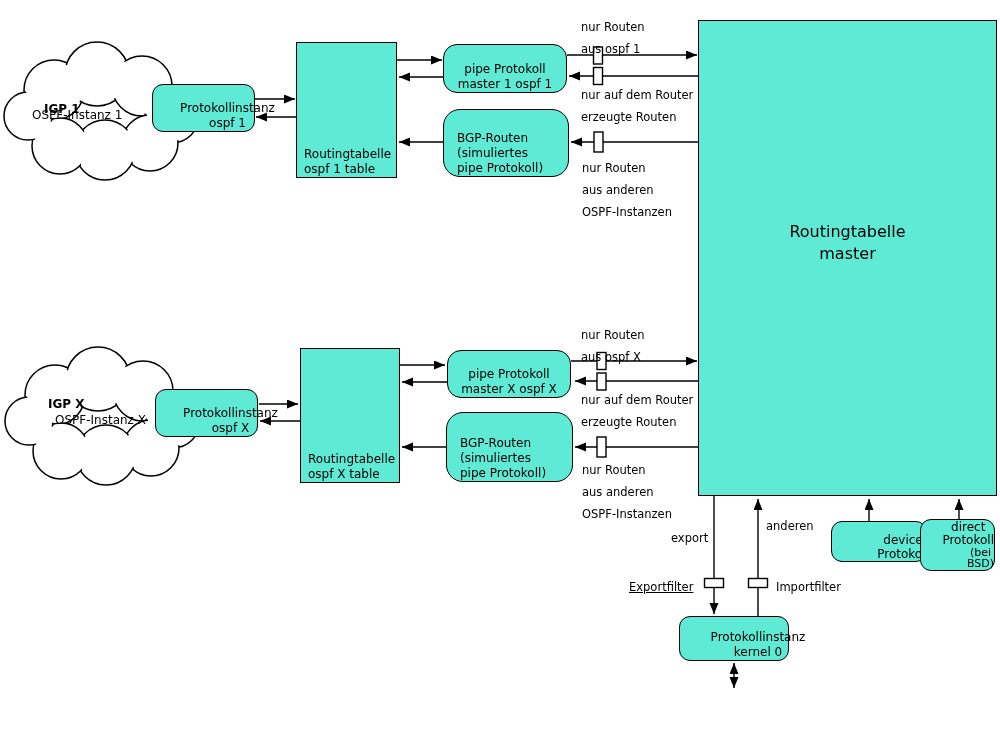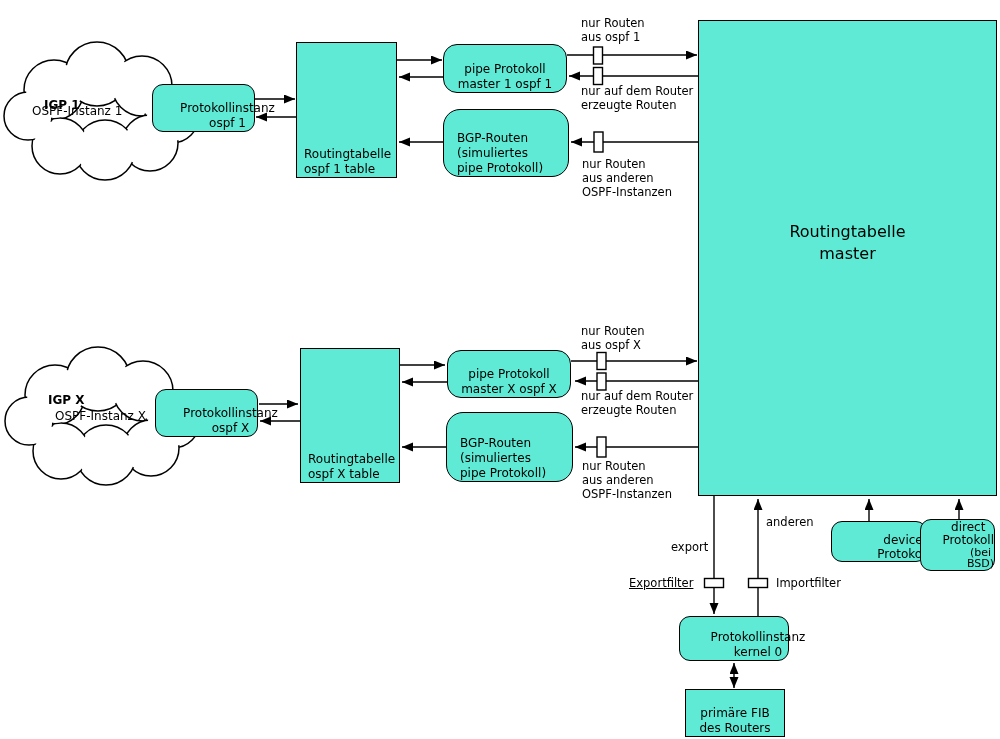--- a/index.html
+++ b/index.html
@@ -13,21 +13,21 @@
     position:absolute;z-index:2;background:#5eead4;border:1.5px solid #000;
     display:flex;align-items:flex-end;justify-content:center;
     font-size:12px;line-height:15px;box-sizing:border-box;text-align:center;
   }
   .box .txt{white-space:pre-line;display:block;}
   .rounded{border-radius:14px;}
   .rounded-sm{border-radius:11px;padding-left:48px;}
   .rect{border-width:1.8px;border-radius:0;}
   .leftalign{justify-content:flex-start;text-align:left;}
   .lbl{
-    position:absolute;z-index:3;font-size:11.5px;line-height:14px;
+    position:absolute;z-index:3;font-size:11.5px;line-height:22px;
     white-space:pre-line;
   }
   .bold{font-weight:bold;}
   #lbl-master{width:299px;text-align:center;font-size:16px;line-height:22px;}
   .note{font-size:11px;line-height:11px;display:block;margin-left:48px;}
 </style>
 </head>
 <body>
 
 <div id="stage">
@@ -168,24 +168,20 @@
     <span class="txt">BGP-Routen
 (simuliertes
 pipe Protokoll)</span>
   </div>
 
   <div class="box rounded-sm" style="left:679px;top:616px;width:110px;height:45px;">
     <span class="txt">Protokollinstanz
 kernel 0</span>
   </div>
 
-  <div class="box rect" style="left:685px;top:689px;width:100px;height:48px;">
-    <span class="txt">primäre FIB
-des Routers</span>
-  </div>
 
   <div class="box rounded-sm" style="left:831px;top:521px;width:96px;height:41px;line-height:14px;">
     <span class="txt">device
 Protokoll</span>
   </div>
 
   <div class="box rounded-sm" style="left:920px;top:519px;width:75px;height:52px;flex-direction:column;line-height:13px;">
     <span class="txt">direct
 Protokoll</span>
     <span class="note">(bei BSD)</span>
@@ -206,18 +202,18 @@
 OSPF-Instanzen</div>
 
   <div class="lbl" style="left:581px;top:324px;">nur Routen
 aus ospf X</div>
   <div class="lbl" style="left:581px;top:389px;">nur auf dem Router
 erzeugte Routen</div>
   <div class="lbl" style="left:582px;top:459px;">nur Routen
 aus anderen
 OSPF-Instanzen</div>
 
-  <div class="lbl" style="left:671px;top:540px;">export</div>
+  <div class="lbl" style="left:671px;top:527px;">export</div>
   <div class="lbl" style="left:766px;top:515px;">anderen</div>
   <div class="lbl" style="left:629px;top:576px;text-decoration:underline;">Exportfilter</div>
   <div class="lbl" style="left:776px;top:576px;">Importfilter</div>
 
 </div>
 
 </body></html>

